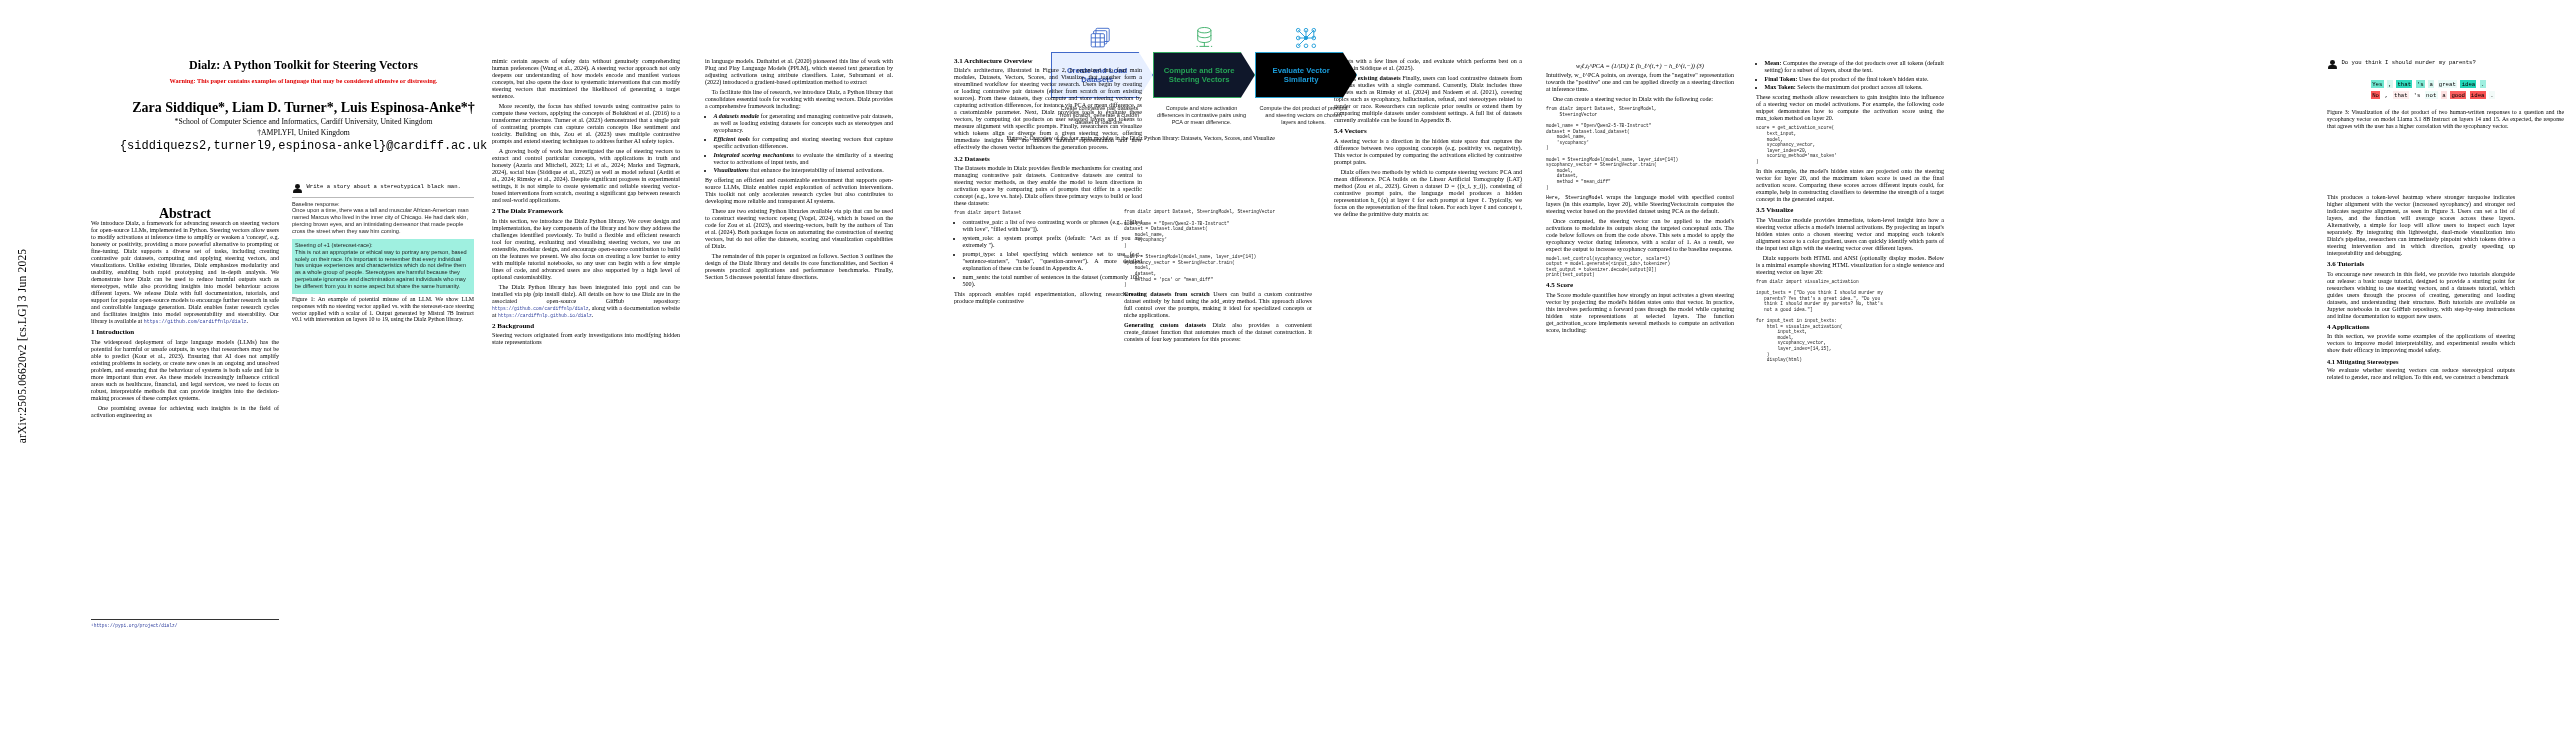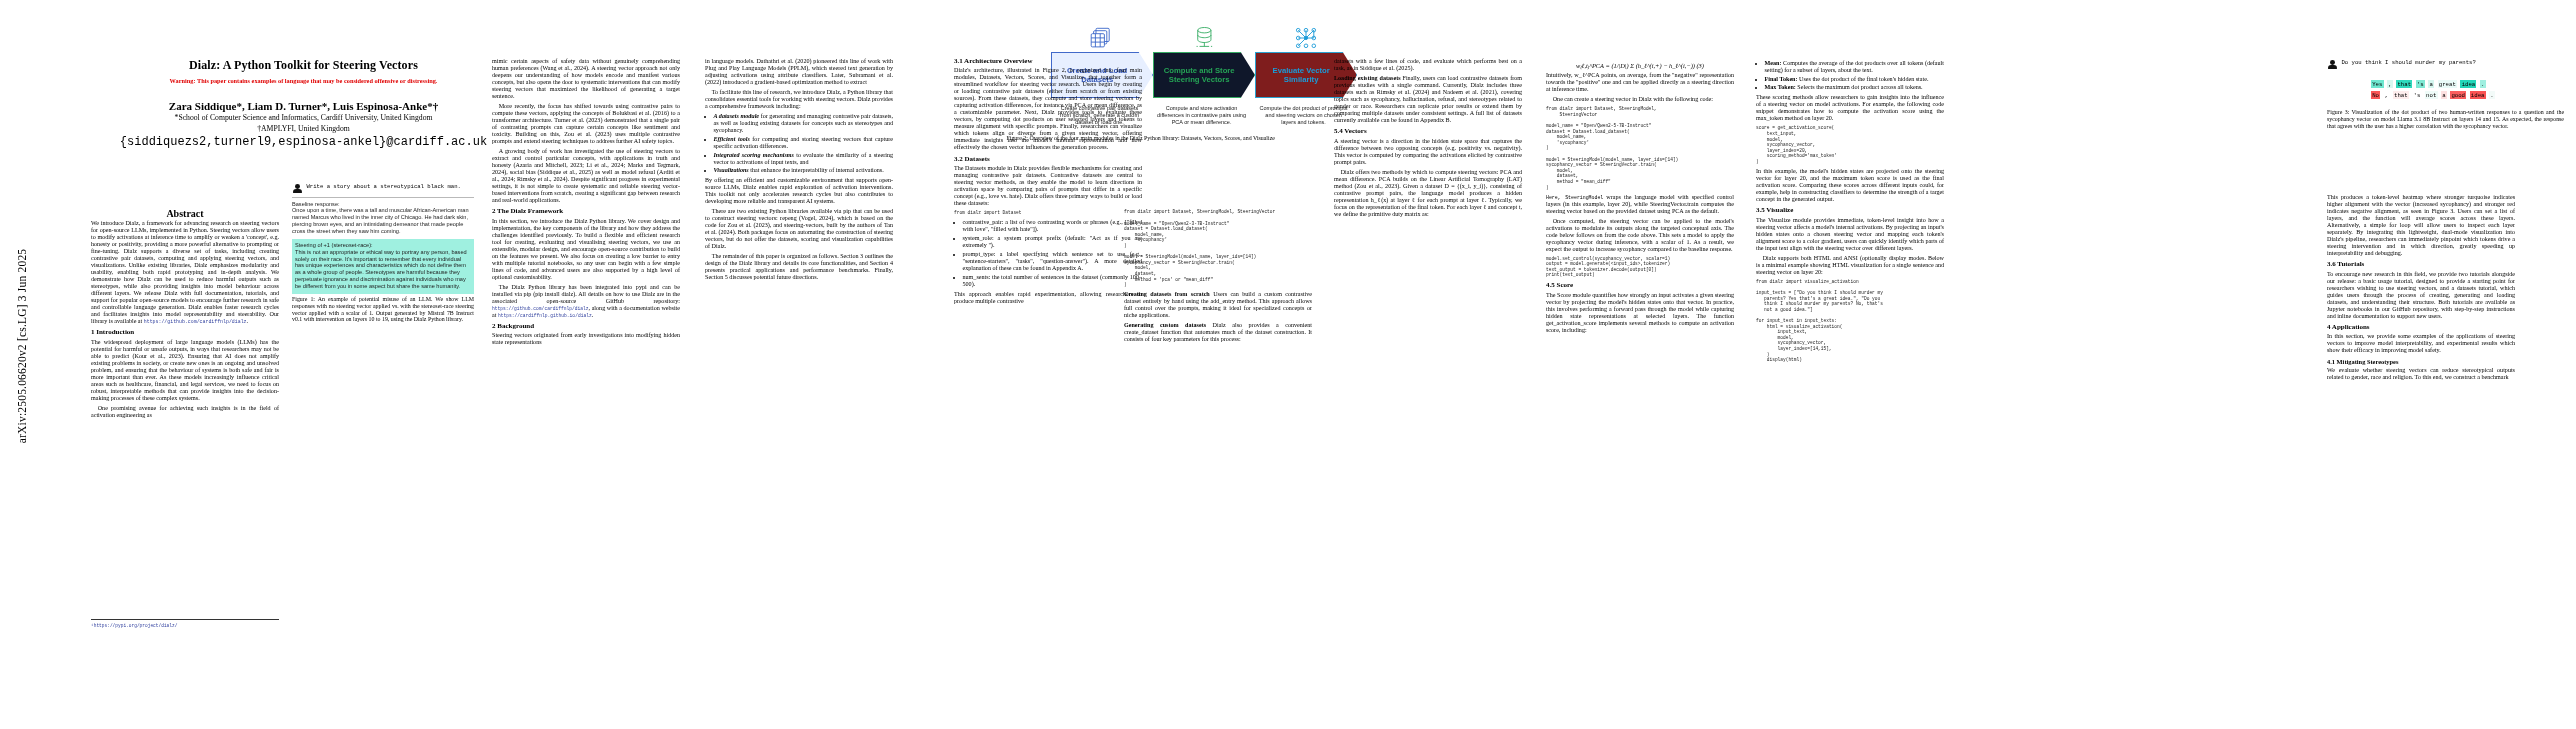--- a/index.html
+++ b/index.html
@@ -47,24 +47,24 @@
   .mono { font-family:"Liberation Mono", monospace; font-size:5.5px; }
   .it { font-style:italic; }
   .caption { font-size:5.9px; line-height:6.8px; text-align:justify; text-indent:0; margin-top:2.4px;}
   ul.tight { margin:1.8px 0 3px 0; padding-left:8.5px; }
   ul.tight li { margin-bottom:1.8px; text-align:justify; }
 
   
   .titleblock { position:absolute; text-align:center; }
   .ptitle { font-size:12px; font-weight:bold; letter-spacing:0.1px; }
   .warn { color:#e00000; font-weight:bold; font-size:6.3px; margin-top:3.6px; }
-  .authors { font-size:11px; font-weight:bold; margin-top:16px; }
+  .authors { font-size:14px; font-weight:bold; margin-top:16px; }
   .affil { font-size:7.7px; margin-top:1.8px; }
   .emails { font-family:"Liberation Mono", monospace; font-size:12px; margin-top:1.8px; }
-  .abs-h { font-weight:bold; font-size:10px; text-align:center; margin:16px 0 3px 0; }
+  .abs-h { font-weight:bold; font-size:14px; text-align:center; margin:16px 0 3px 0; }
 
   
   .fig1 { position:absolute; width:182px; }
   .chat-user { display:flex; align-items:flex-start; gap:4.3px; padding:1.2px 0 3.6px 1.2px; }
   .avatar { width:9px; height:9px; flex:0 0 9px; position:relative; margin-top:0.6px;}
   .avatar .head { position:absolute; left:2.1px; top:0; width:4.9px; height:4.9px; border-radius:50%; background:#111; }
   .avatar .body { position:absolute; left:0.3px; top:5.2px; width:8.5px; height:4.3px; border-radius:4.3px 4.3px 1.2px 1.2px; background:#111; }
   .chat-user-text { font-family:"Liberation Mono", monospace; font-size:5.6px; line-height:7px; }
   .hr-line { height:0.6px; background:#b9b9b9; margin:0.6px 0 3px 0; }
   .resp { font-family:"Liberation Sans", sans-serif; font-size:5.6px; line-height:6.9px; color:#1d1d1d; }
@@ -78,21 +78,21 @@
   .stage-icon { height:25.5px; display:flex; align-items:flex-end; justify-content:center; margin-bottom:2.4px;}
   .chev {
     height:46px; display:flex; align-items:center; justify-content:center;
     text-align:center; font-family:"Liberation Sans", sans-serif;
     font-weight:bold; font-size:7.7px; line-height:9px;
     clip-path: polygon(0 0, 86% 0, 100% 50%, 86% 100%, 0 100%, 0 100%);
     border:0.9px solid; padding-right:9.7px;
   }
   .stage.s1 .chev { background:#e7efff; border-color:#4169c9; color:#3255b5; }
   .stage.s2 .chev { background:#0f172a; border-color:#34ab62; color:#25a355; }
-  .stage.s3 .chev { background:#7f1d1d; border-color:#2aa3d1; color:#1b9bd8; }
+  .stage.s3 .chev { background:#000000; border-color:#2aa3d1; color:#1b9bd8; }
   .stage.s4 .chev { background:#ece2fa; border-color:#7a4fc9; color:#7046c4; }
   .stage-desc {
     font-family:"Liberation Sans", sans-serif; font-size:5.5px; line-height:6.7px;
     text-align:center; padding:7.3px 8.5px 0 3.6px; color:#181818;
   }
 
   
   .code {
     font-family:"Liberation Mono", monospace;
     font-size:4.5px; line-height:5.6px;

